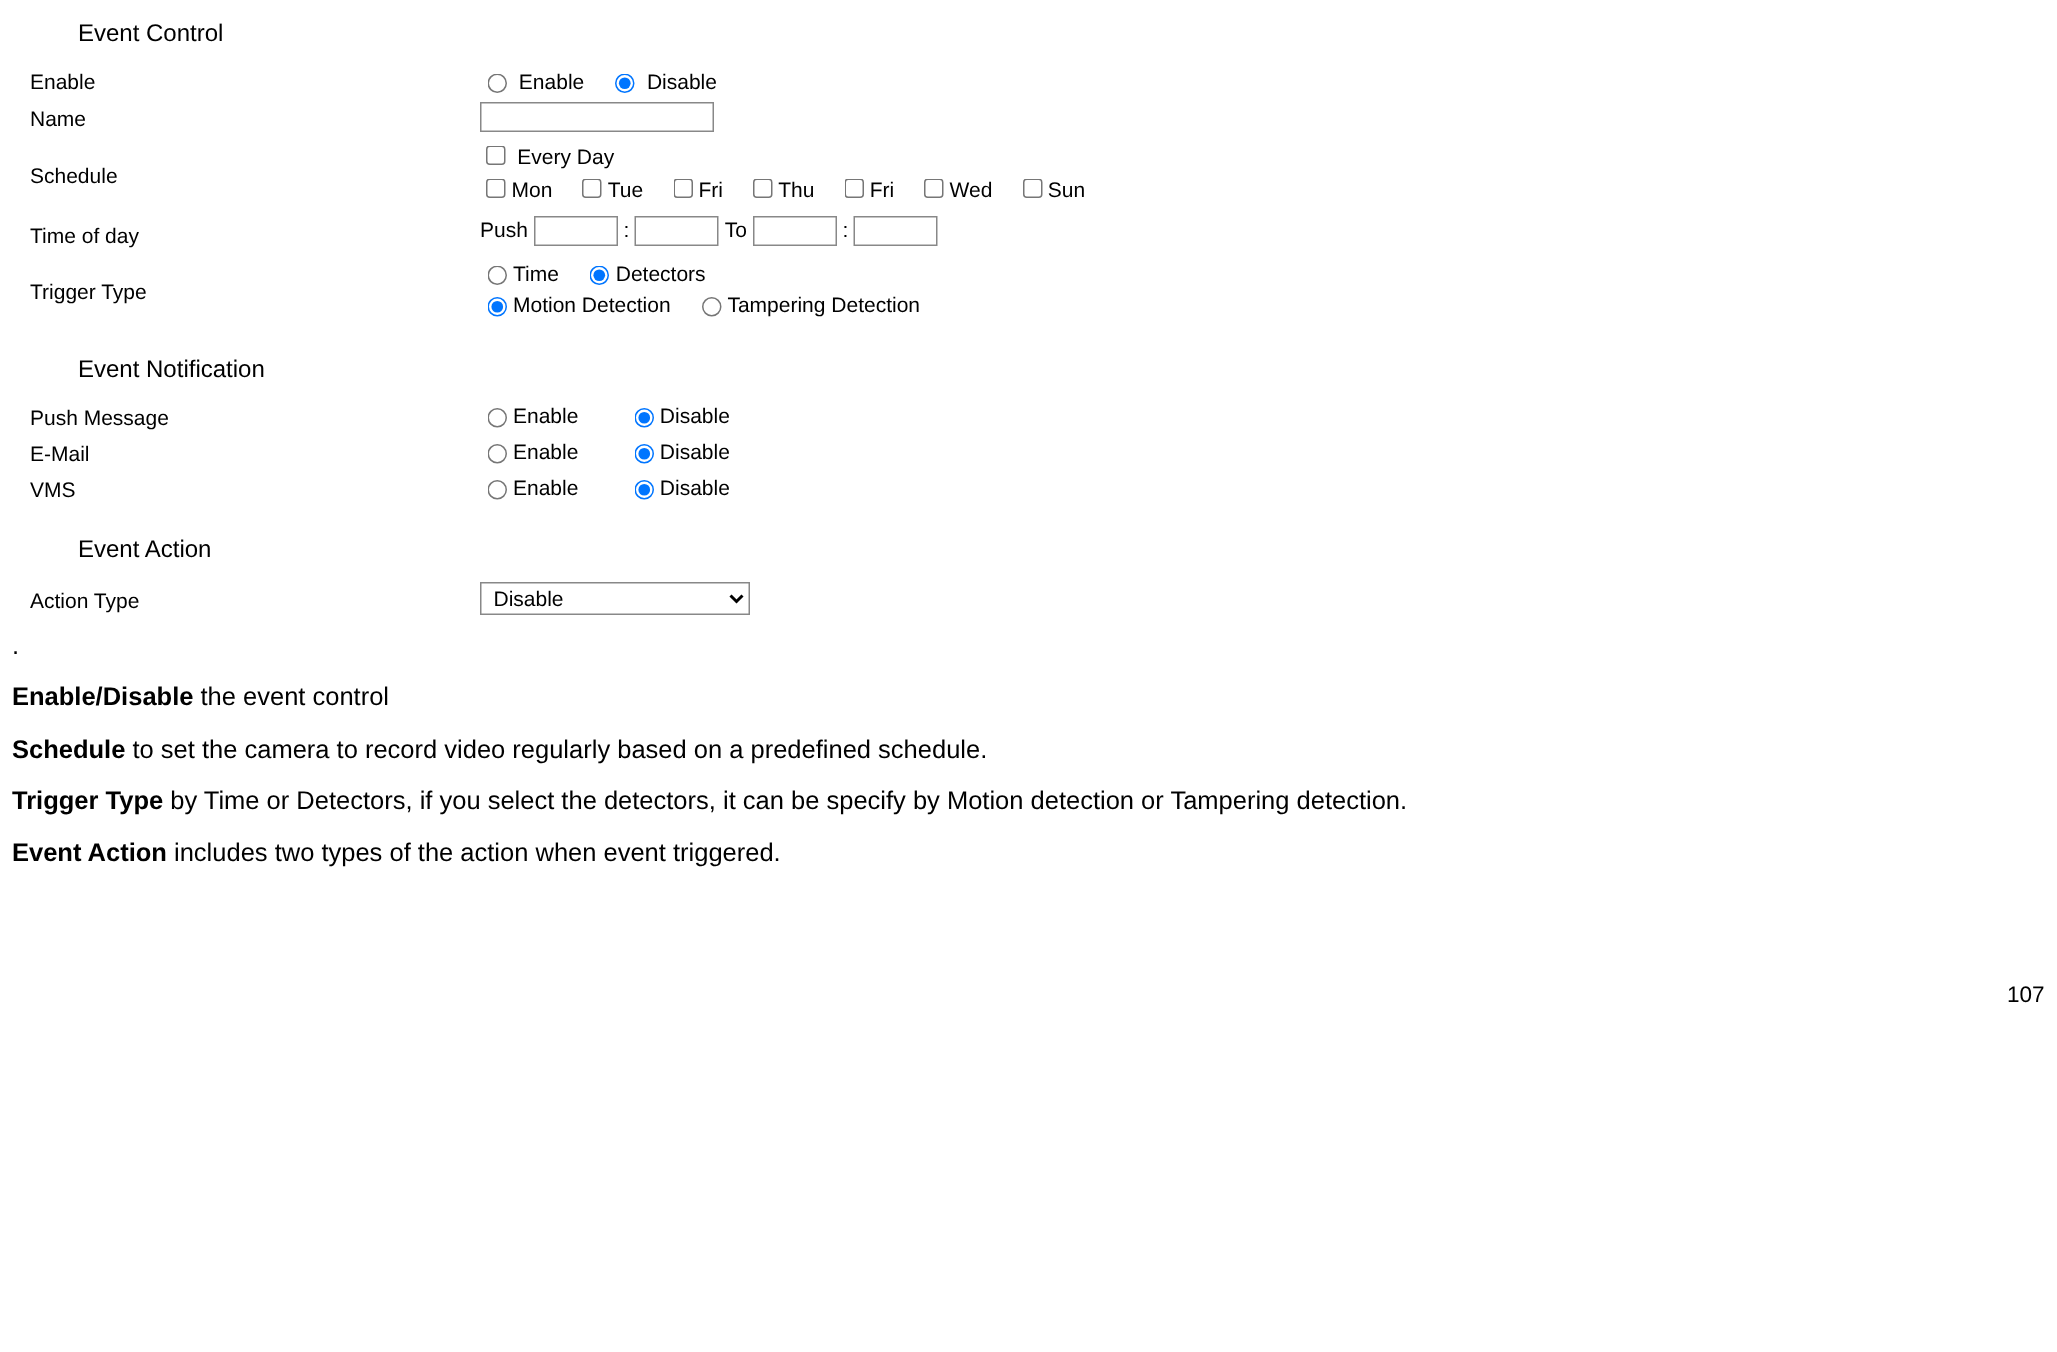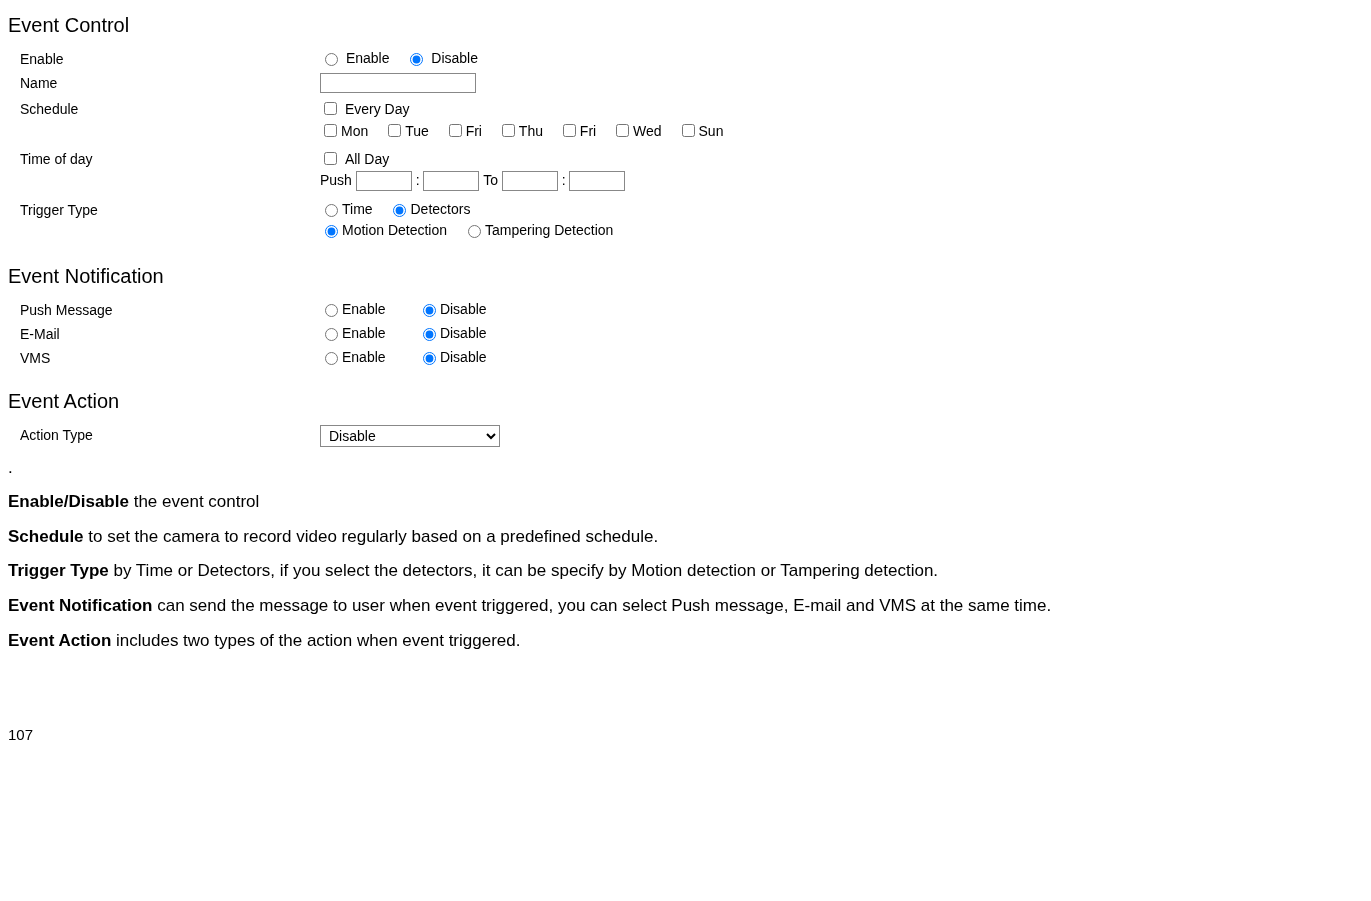--- a/index.html
+++ b/index.html
@@ -4,27 +4,28 @@
   <style>
     body {
       font-family: Arial, sans-serif;
       font-size: 14px;
       color: #000;
       margin: 0;
       padding: 6px 8px;
       width: 1355px;
     }
     .section-title {
-      font-size: 20px;
+      font-size: 16px;
       margin-bottom: 12px;
       margin-top: 8px;
+      margin-left: 44px;
     }
     .form-row {
       display: flex;
-      align-items: flex-start;
+      align-items: center;
       margin-bottom: 6px;
     }
     .form-label {
       width: 260px;
       padding-left: 12px;
       padding-top: 2px;
       font-size: 14px;
     }
     .form-controls {
       flex: 1;
@@ -61,21 +62,21 @@
     }
     .desc-section {
       margin-top: 4px;
       font-size: 17px;
       line-height: 1.8;
     }
     .desc-section p {
       margin: 0 0 4px 0;
     }
     .page-num {
-      text-align: left;
+      text-align: right;
       font-size: 15px;
       margin-top: 70px;
     }
     .notif-row .form-controls span.opt-label:first-of-type {
        display: inline-block;
        width: 60px;
     }
   </style>
 </head>
 <body>
@@ -114,24 +115,20 @@
       <input type="checkbox" style=""><span class="opt-label">Fri</span>
       <input type="checkbox" style=""><span class="opt-label">Wed</span>
       <input type="checkbox" style=""><span class="opt-label">Sun</span>
     </div>
   </div>
 </div>
 
 <div class="form-row">
   <div class="form-label">Time of day</div>
   <div class="form-controls">
-    <div class="subrow">
-      <input type="checkbox" style="">
-      <span class="opt-label">All Day</span>
-    </div>
     <div class="subrow">
       <span>Push</span>
       <input type="text" class="time-input" value="" style=""> :
       <input type="text" class="time-input" value="" style="">
       <span>To</span>
       <input type="text" class="time-input" value="" style=""> :
       <input type="text" class="time-input" value="" style="">
     </div>
   </div>
 </div>
@@ -185,17 +182,16 @@
       <option>Disable</option>
     </select>
   </div>
 </div>
 
 <div class="desc-section">
   <p>.</p>
   <p><b>Enable/Disable</b><span> the event control</span></p>
   <p><b>Schedule</b><span> to set the camera to record video regularly based on a predefined schedule.</span></p>
   <p><b>Trigger Type</b><span> by Time or Detectors, if you select the detectors, it can be specify by Motion detection or Tampering detection.</span></p>
-  <p><b>Event Notification</b><span> can send the message to user when event triggered, you can select Push message, E-mail and VMS at the same time.</span></p>
   <p><b>Event Action</b><span> includes two types of the action when event triggered.</span></p>
 </div>
 
 <div class="page-num">107</div>
 
 </body></html>

